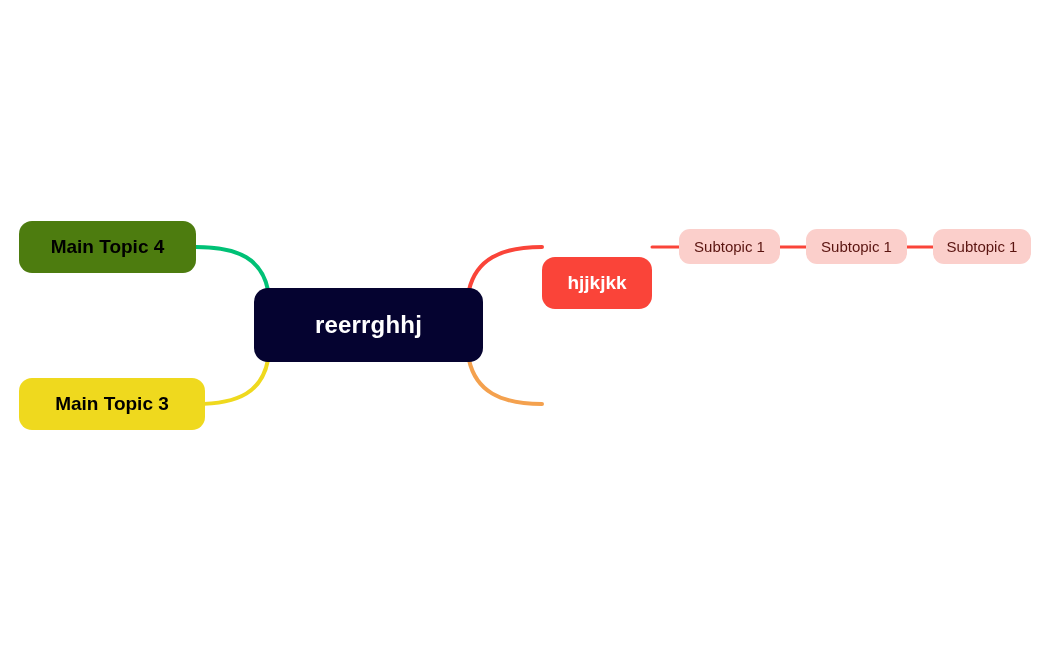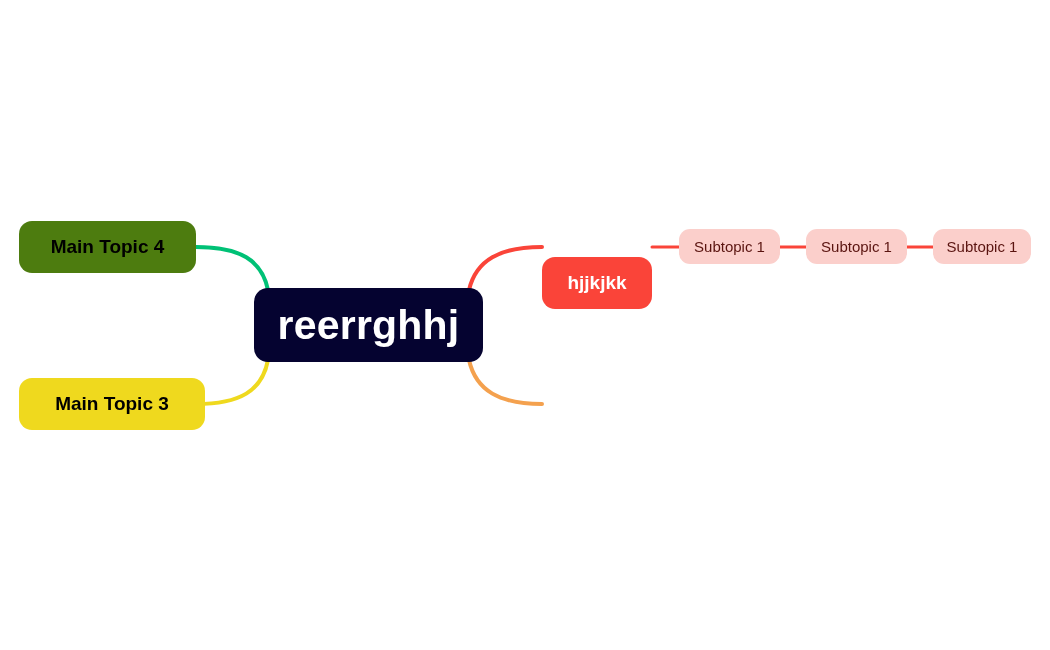--- a/index.html
+++ b/index.html
@@ -39,21 +39,21 @@
 
   
   .node-root {
     left: 254px;
     top: 288px;
     width: 229px;
     height: 74px;
     background: #050330;
     color: #ffffff;
     border-radius: 14px;
-    font-size: 41px;
+    font-size: 24px;
     font-weight: 700;
     letter-spacing: 0.2px;
   }
 
   
   .node-main {
     height: 52px;
     border-radius: 13px;
     font-size: 19px;
     font-weight: 600;

